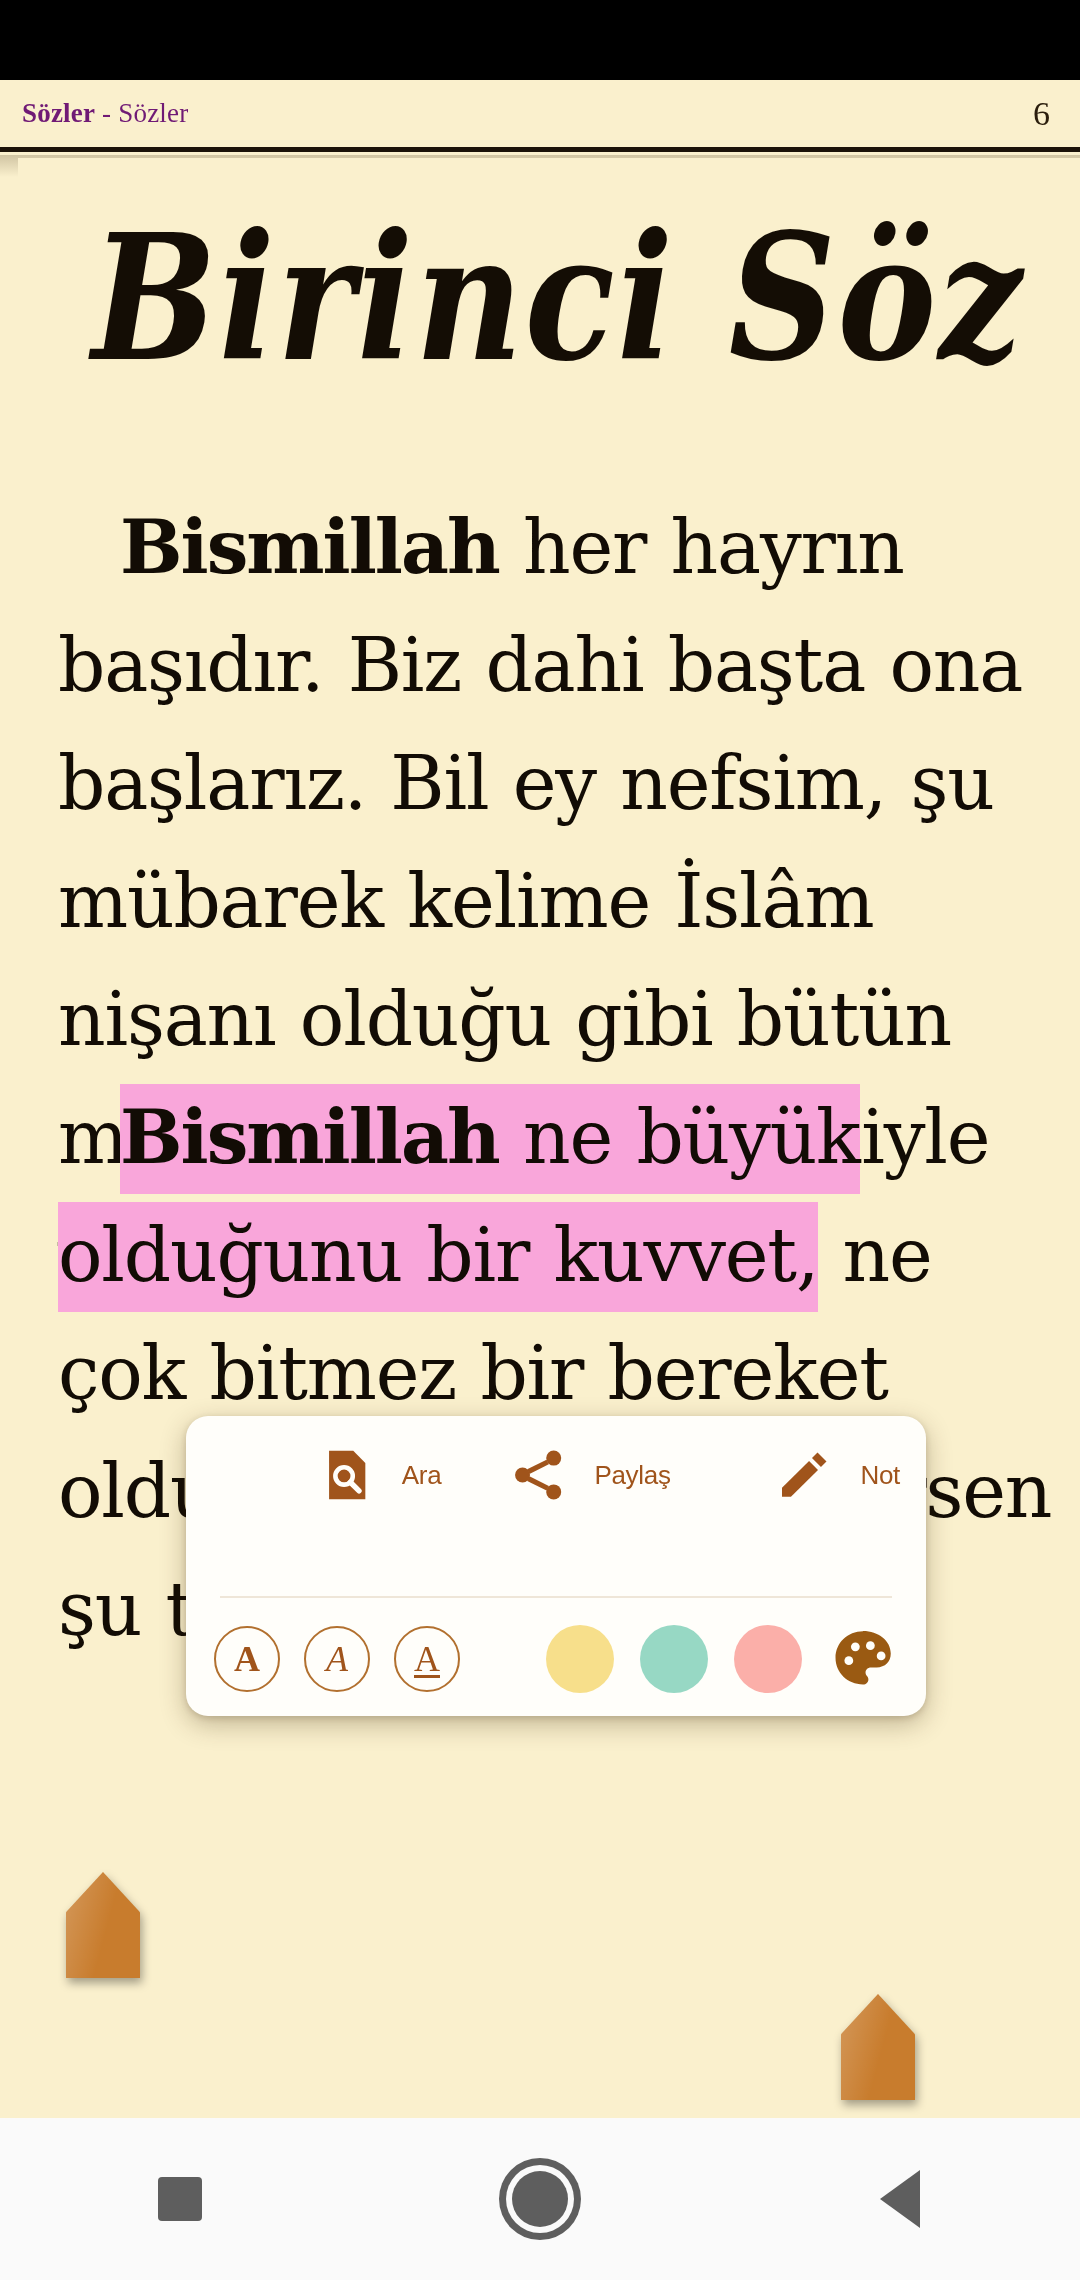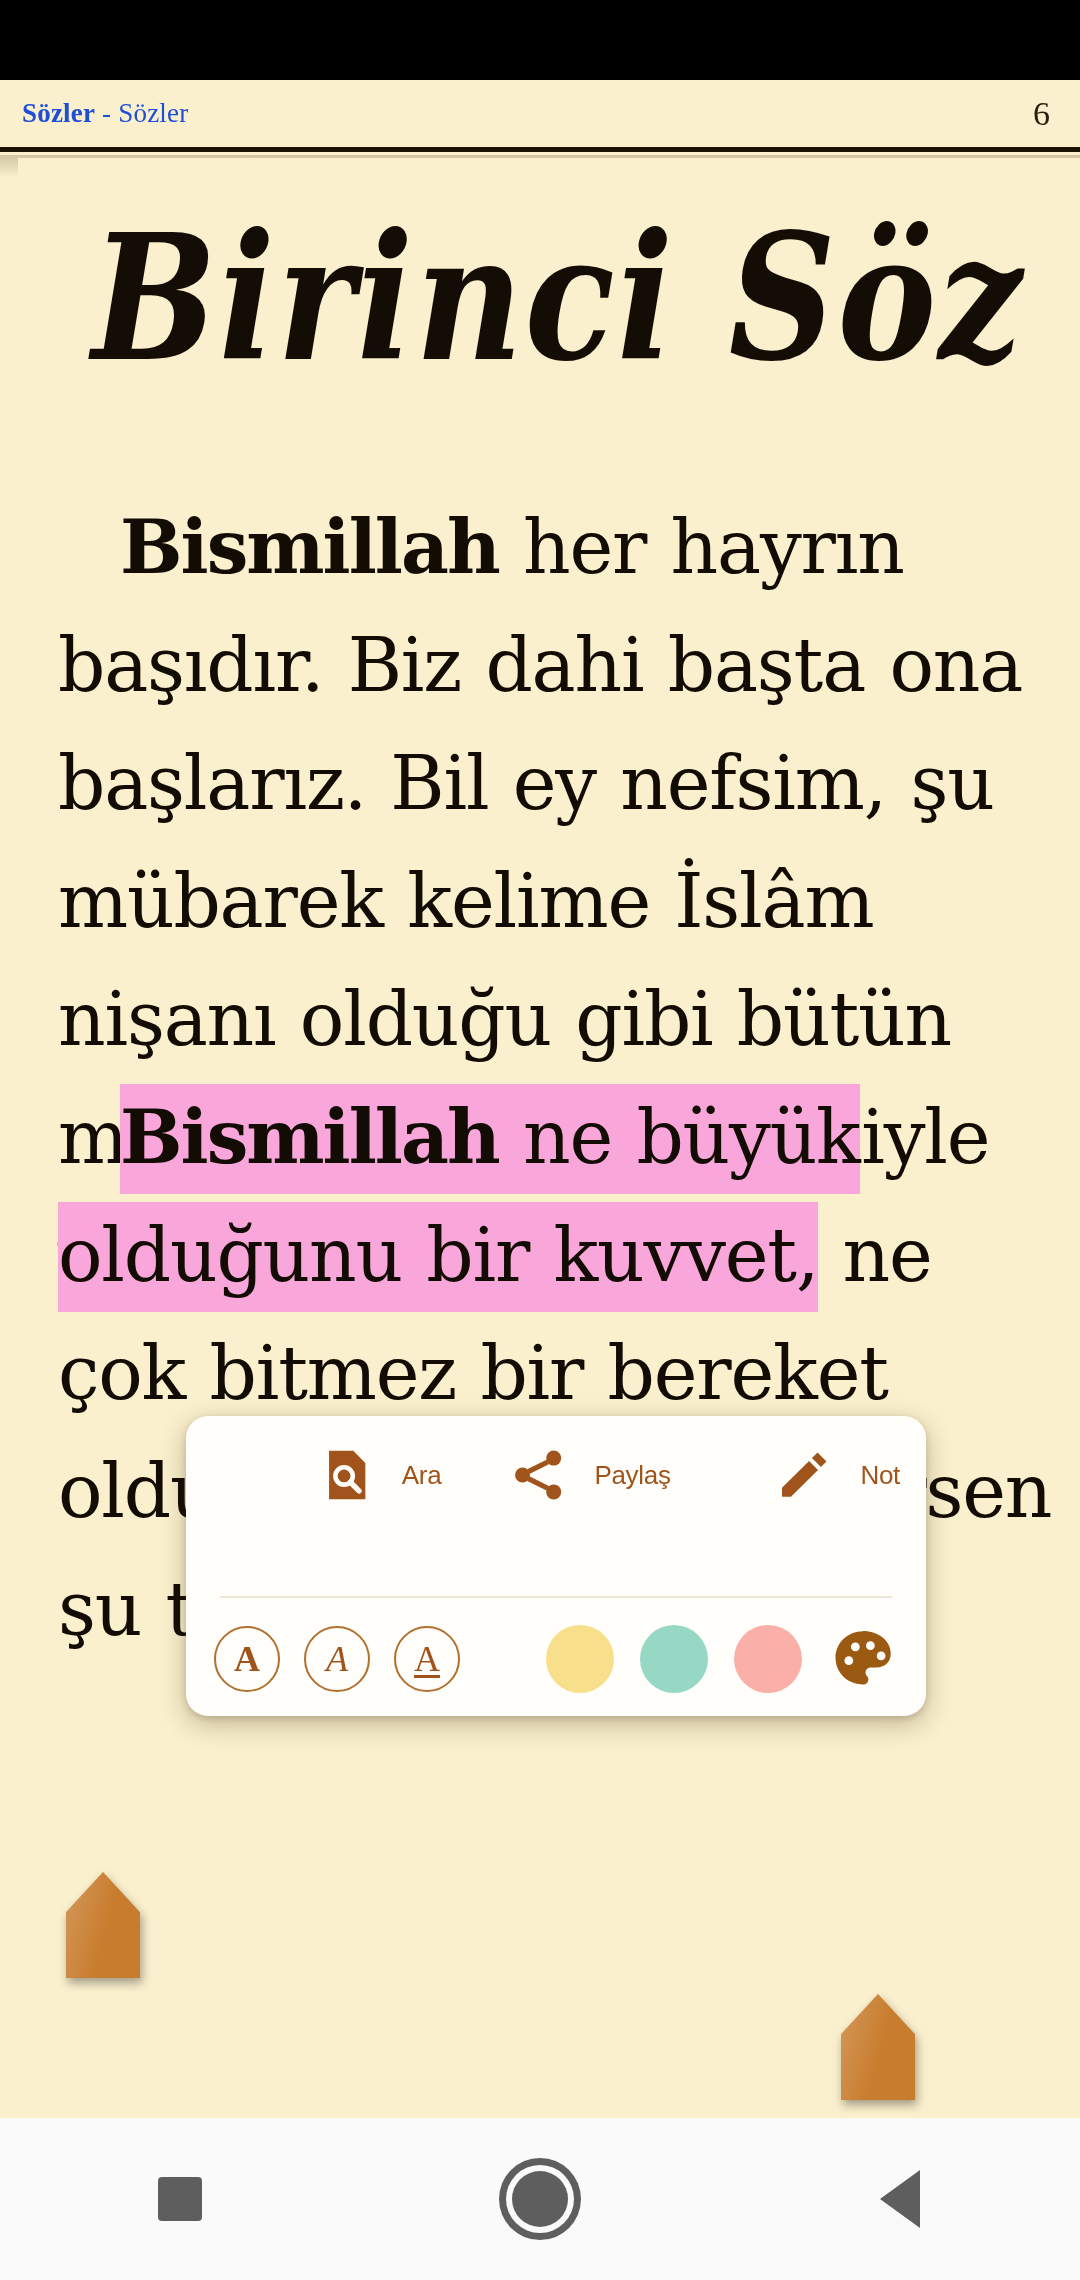--- a/index.html
+++ b/index.html
@@ -28,21 +28,21 @@
   .doc-header {
     position:absolute; top:80px; left:0;
     width:1080px; height:67px;
     background:#FAF0CD;
     display:flex; align-items:center;
     padding:0 22px;
   }
   .doc-header .crumbs {
     font-family:"Liberation Serif", serif;
     font-size:27px;
-    color:#1d4ed8;
+    color:#701a75;
     letter-spacing:.2px;
     white-space:nowrap;
   }
   .doc-header .crumbs b { font-weight:700; }
   .doc-header .crumbs .sep { font-weight:400; }
   .doc-header .crumbs .sub { font-weight:400; }
   .doc-header .page-no {
     margin-left:auto;
     font-family:"Liberation Serif", serif;
     font-size:34px;

